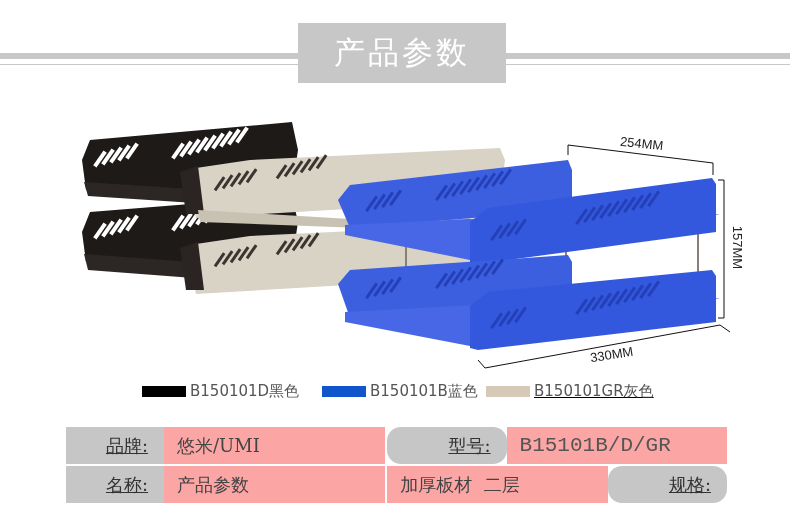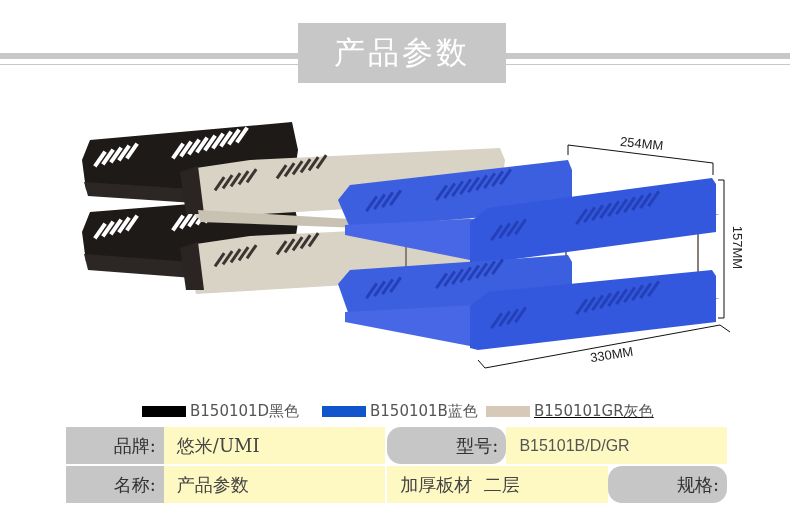--- a/index.html
+++ b/index.html
@@ -6,31 +6,31 @@
   body { width: 790px; height: 523px; position: relative; overflow: hidden;
          font-family: "DejaVu Sans", sans-serif; }
   .abs { position: absolute; }
   .hline-thick { left: 0; width: 790px; top: 53px; height: 6px; background: #c8c8c8; }
   .hline-thin { left: 0; width: 790px; top: 64px; height: 1px; background: #c8c8c8; }
   .title-box { left: 298px; top: 23px; width: 208px; height: 60px; background: #c7c7c7;
                display: flex; align-items: center; justify-content: center; }
   .title-text { color: #ffffff; font-size: 31px; letter-spacing: 3px;
                 font-family: "DejaVu Sans", sans-serif; font-weight: normal; }
   .dim { font-family: "Liberation Sans", sans-serif; font-size: 13px; color: #222; white-space: nowrap; }
-  .legend { top: 400px; left: 0; width: 790px; height: 22px; }
+  .legend { top: 380px; left: 0; width: 790px; height: 22px; }
   .legend-item { position: absolute; top: 0; display: flex; align-items: center; height: 22px; }
   .swatch { width: 44px; height: 11px; margin-right: 4px; }
   .legend-label { font-family: "DejaVu Sans", sans-serif; font-size: 15px; color: #555; }
   .table { left: 66px; top: 427px; width: 661px; }
   .row { display: flex; height: 37px; margin-bottom: 2px; }
   .cell { height: 37px; display: flex; align-items: center; font-family: "DejaVu Serif", serif;
           font-size: 18px; color: #333; box-sizing: border-box; }
-  .cell.label { background: #c6c6c6; justify-content: flex-end; padding-right: 8px; }
-  .cell.value { background: #fef9c3; padding-left: 13px; color: #444; }
-  .cell.value.sans { font-family: Liberation Sans, sans-serif; font-size: 16px; color: #555; }
+  .cell.label { background: #c6c6c6; justify-content: flex-end; padding-right: 16px; text-decoration: underline; }
+  .cell.value { background: #fca5a5; padding-left: 13px; color: #444; }
+  .cell.value.sans { font-family: Liberation Mono, monospace; font-size: 21px; color: #555; }
   .cell.l1 { width: 101px; }
   .cell.v1 { width: 229px; }
   .sep { width: 2px; background: #ffffff; }
   .cell.l2 { width: 123px; border-radius: 14px; }
   .cell.v2 { width: 228px; }
 </style>
 </head>
 <body>
 
 <div class="abs hline-thick"></div>

